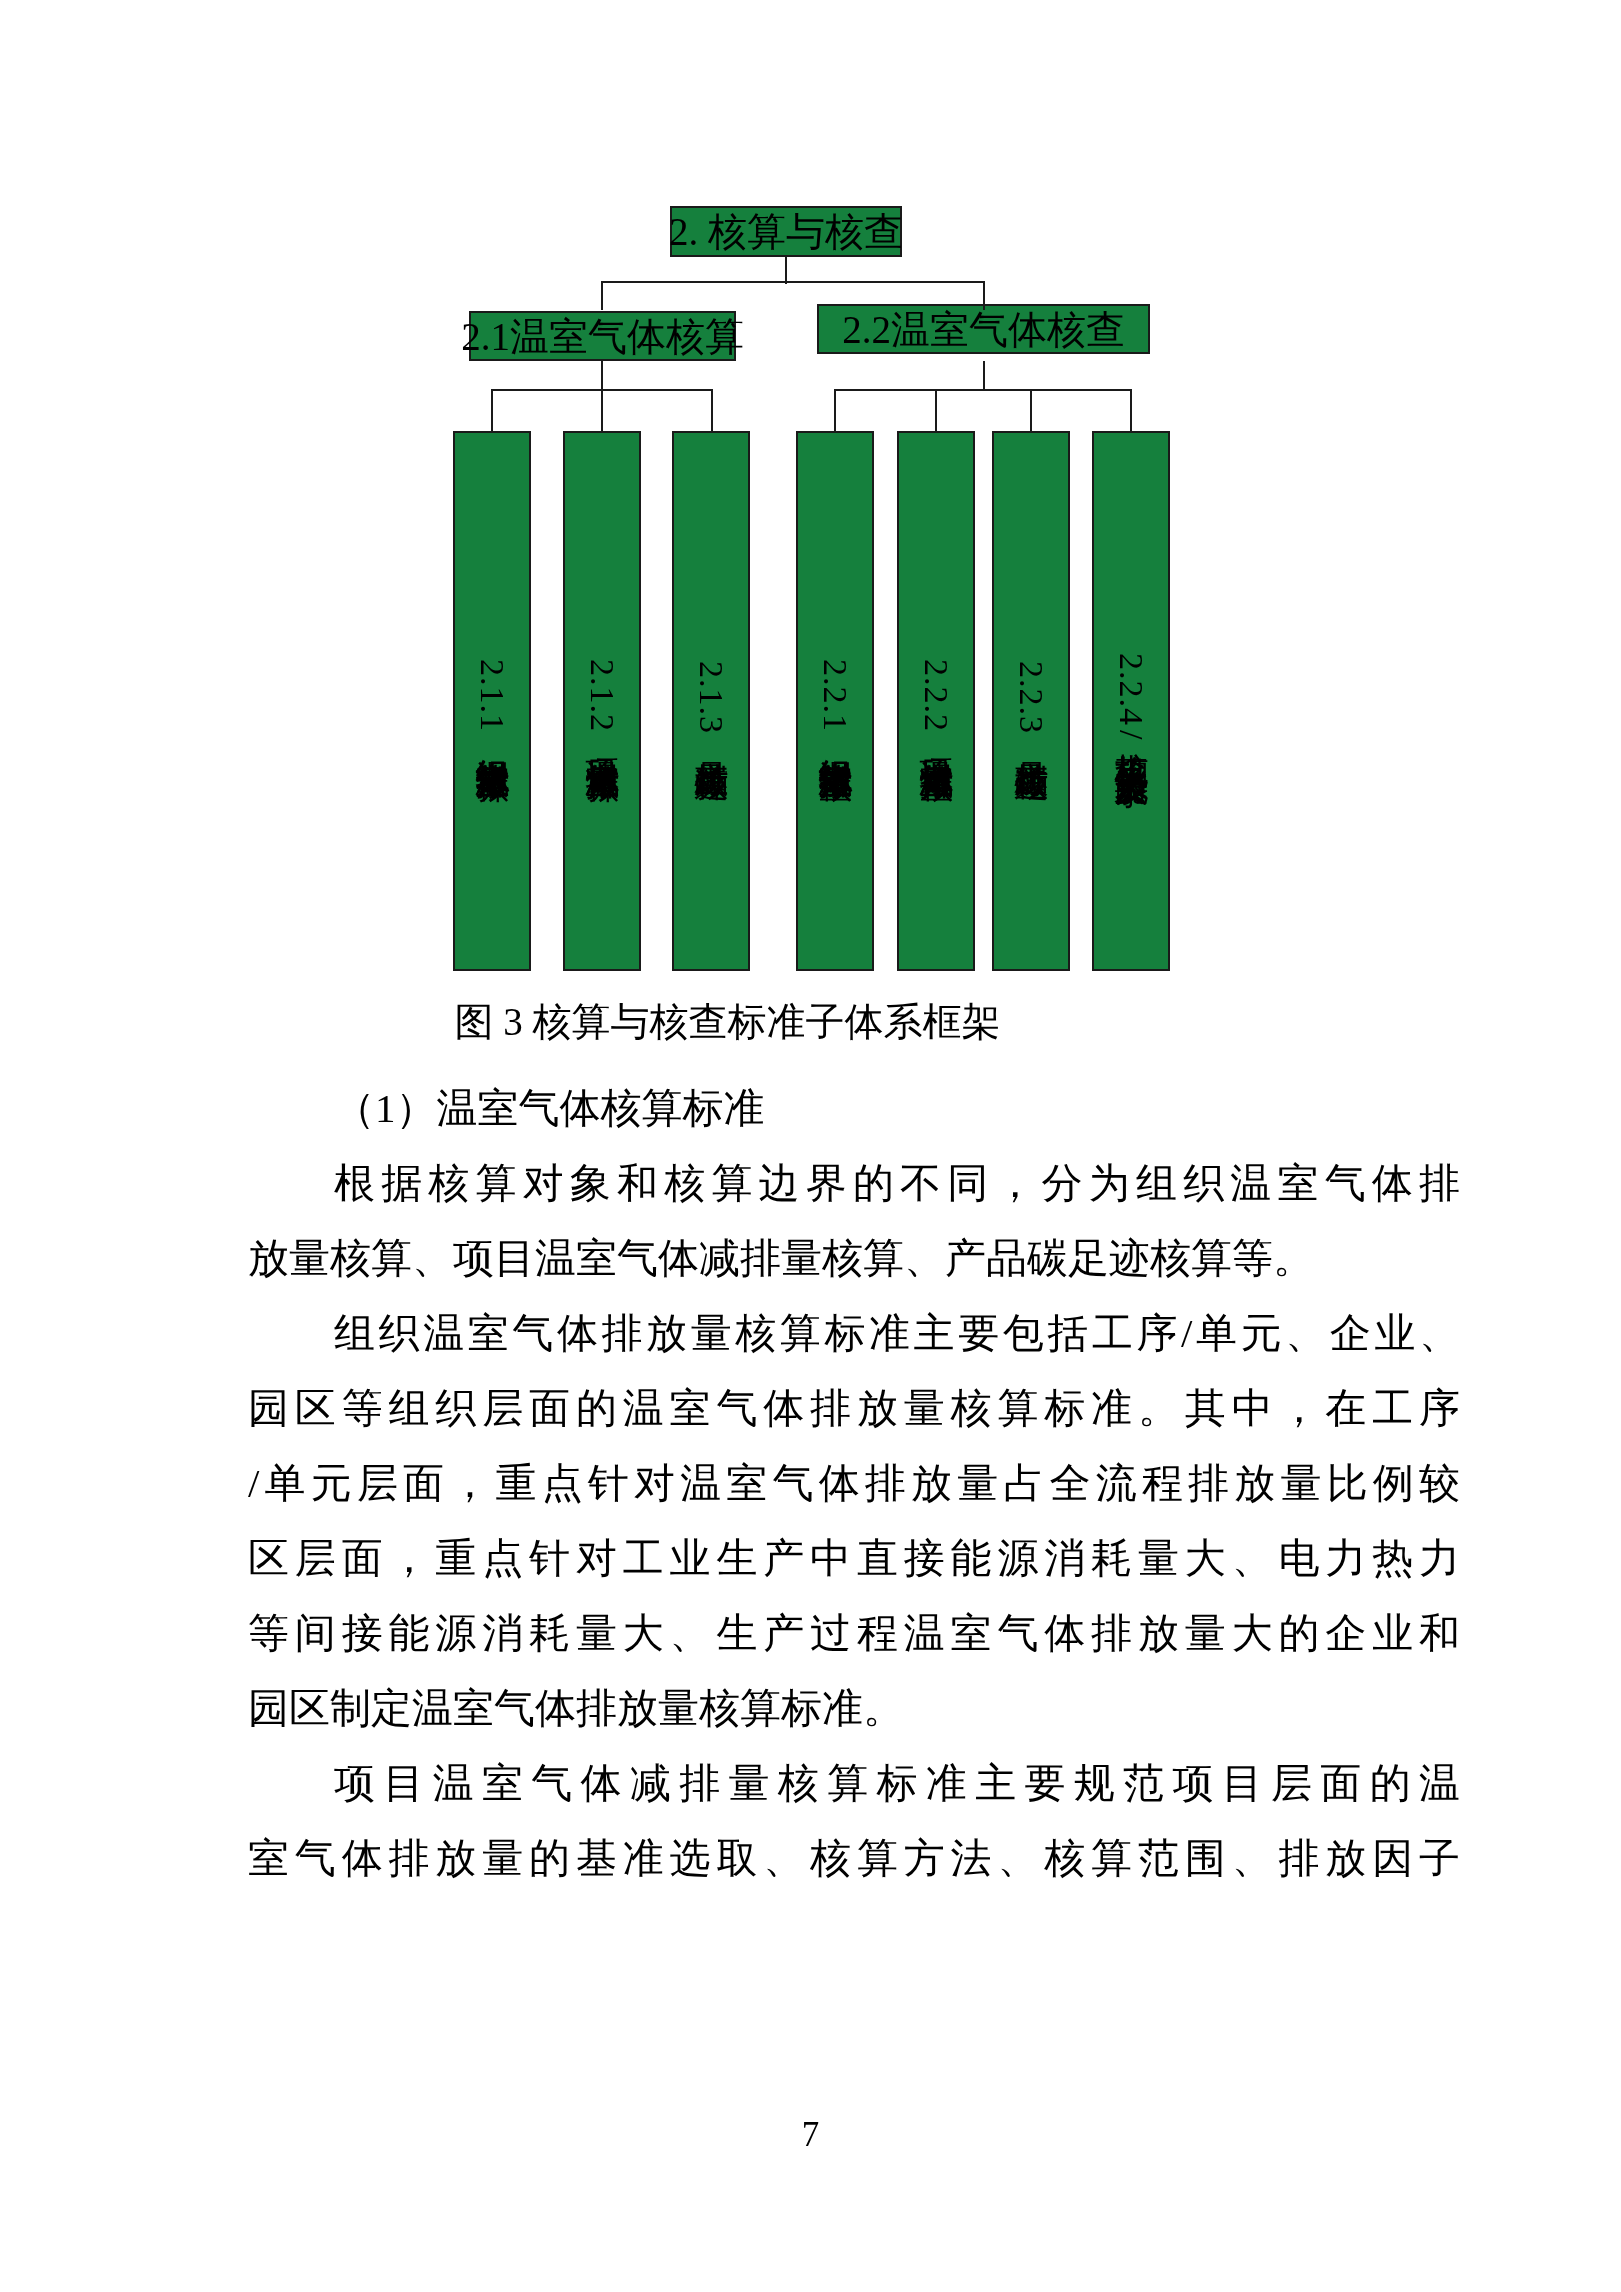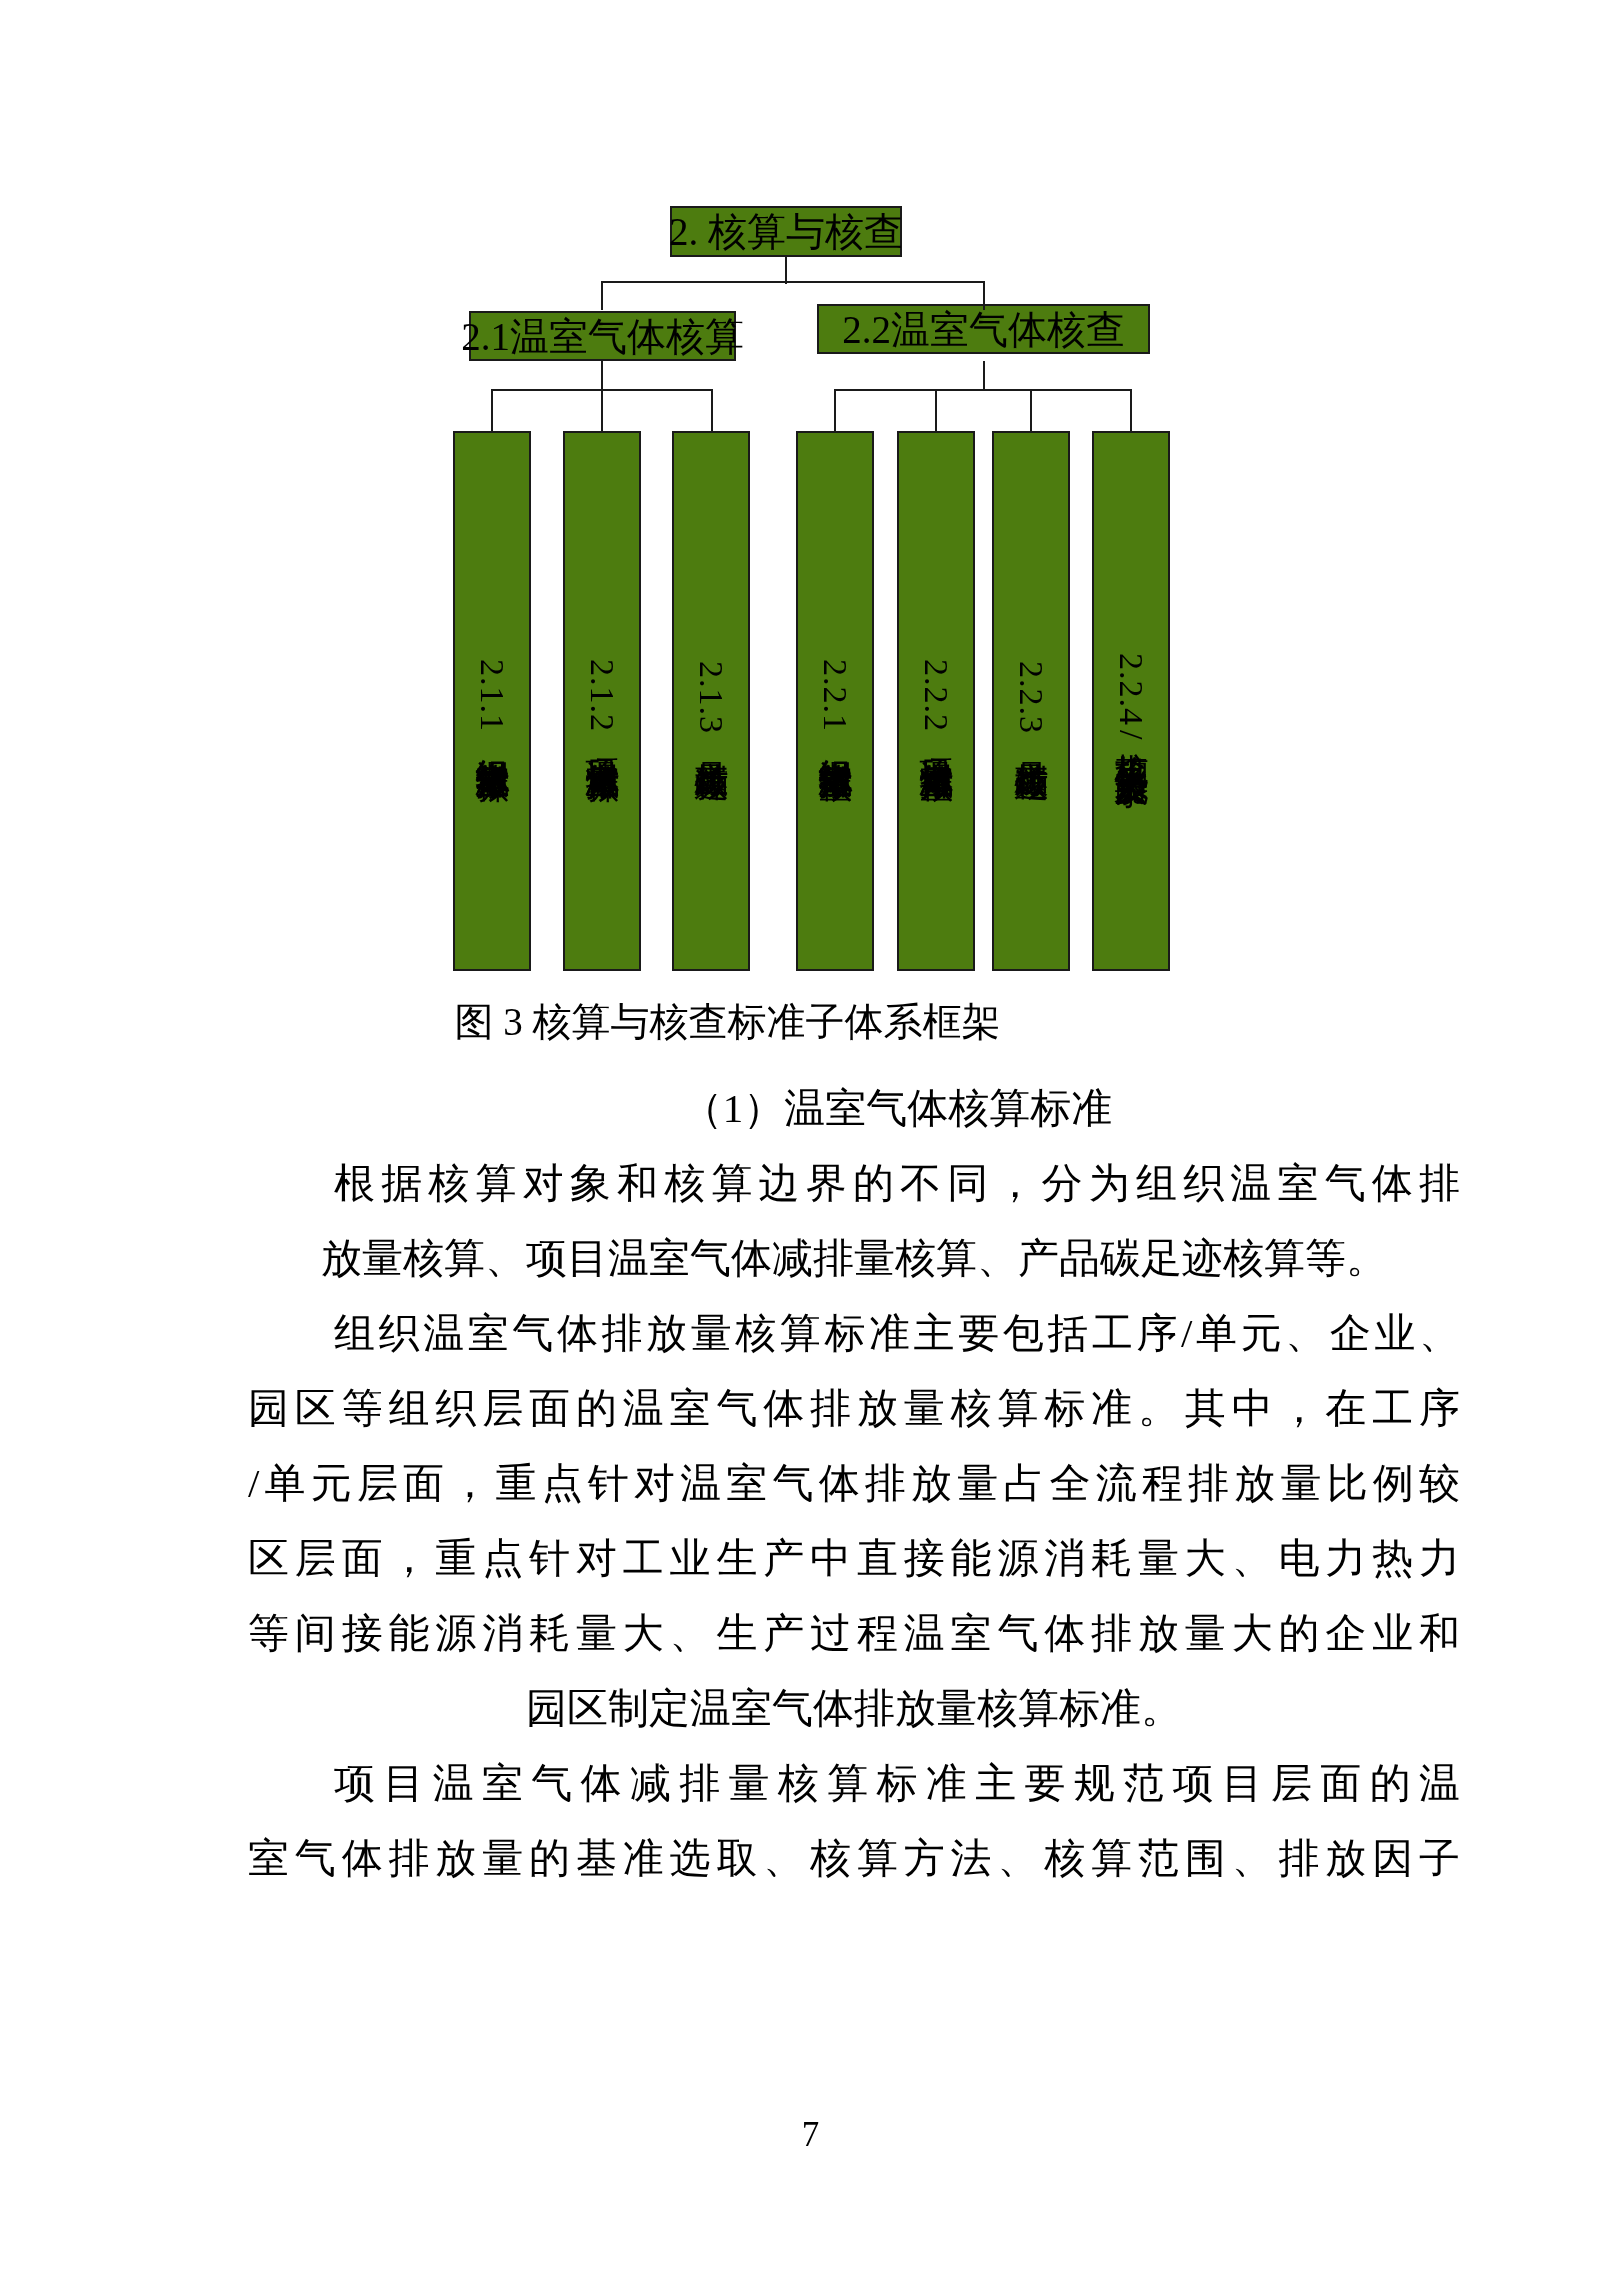--- a/index.html
+++ b/index.html
@@ -11,21 +11,21 @@
     margin: 0 auto;
     background: #ffffff;
     font-family: "Liberation Serif", "DejaVu Serif", serif;
     color: #000000;
     overflow: hidden;
   }
   
   .fc-node {
     position: absolute;
     border: 2px solid #1a1a1a;
-    background: #4d7c0f;
+    background: #15803d;
     display: flex;
     align-items: center;
     justify-content: center;
     font-size: 39px;
     line-height: 1;
     white-space: nowrap;
   }
   .fc-leaf {
     width: 78px;
     height: 540px;
@@ -59,21 +59,20 @@
     position: absolute;
     left: 248px;
     top: 1071px;
     width: 1212px;
     font-size: 41px;
   }
   .tline {
     height: 75px;
     line-height: 75px;
     white-space: nowrap;
-    text-align: center;
   }
   .tline.j {
     white-space: normal;
     text-align: justify;
     text-align-last: justify;
     text-justify: inter-character;
   }
   .tline.indent { text-indent: 86px; }
   
   .pageno {

